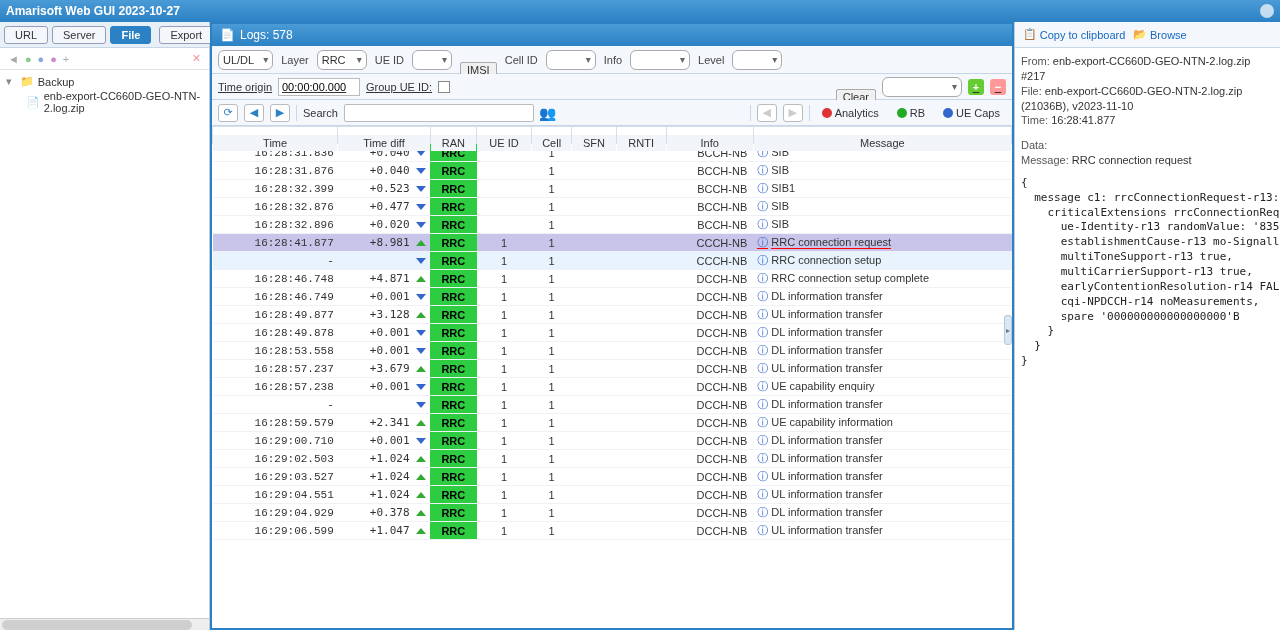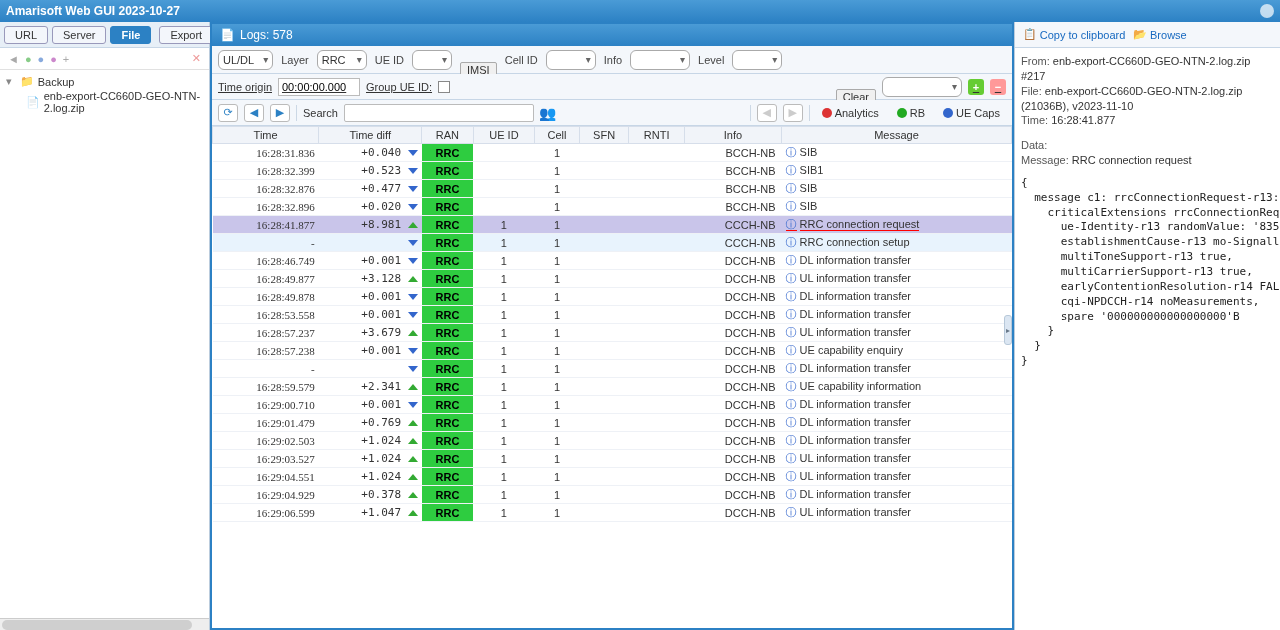--- a/index.html
+++ b/index.html
@@ -39,24 +39,24 @@
 .searchbar .nav-btn { width:20px; height:18px; border:1px solid #bbb; border-radius:3px; display:flex; align-items:center; justify-content:center; background:#fff; cursor:pointer; color:#2c81c4;}
 .searchbar input[type=text]{ border:1px solid #bbb; height:18px; border-radius:2px; padding:0 4px; font-size:11px;}
 .searchbar .spacer{flex:1;}
 .chip { display:flex; align-items:center; gap:3px; padding:1px 6px; border-radius:3px; cursor:pointer;}
 .chip .dot{width:10px;height:10px;border-radius:50%;}
 .dot-red{background:#d33;}
 .dot-green{background:#2a2;}
 .dot-blue{background:#36c;}
 .table-wrap { flex:1; overflow:auto; }
 table { border-collapse:collapse; width:100%; }
-thead th { background:#f1f4f9; border:1px solid #d6deea; font-weight:normal; font-size:11px; padding:2px 4px; position:sticky; top:0;}
+thead th { background:#f1f4f9; border:1px solid #d6deea; font-weight:normal; font-size:11px; padding:2px 4px; position:sticky; top:8px;}
 tbody td { border-bottom:1px solid #eef1f6; padding:1px 4px; font-size:11px; height:16px; white-space:nowrap;}
 .ran-cell { background:#2ecc40; color:#000; font-weight:bold; text-align:center; }
-.time-cell { text-align:right; font-family: Liberation Serif, serif; }
+.time-cell { text-align:right; font-family: Liberation Mono, monospace; }
 .diff-cell { text-align:right; font-family: monospace; }
 .center { text-align:center; }
 .info-cell { text-align:right; padding-right:6px;}
 .msg-cell .info-icon{ color:#36c; margin-right:3px;}
 tr.selected td { background:#c9c5ea; }
 tr.selected td.ran-cell { background:#2ecc40; }
 tr.highlight td { background:#e8f3fd; }
 tr.highlight td.ran-cell { background:#2ecc40; }
 .red-underline td.msg-cell span{ border-bottom:1px solid #f00;}
 .triangle{display:inline-block; width:0;height:0; border-left:5px solid transparent;border-right:5px solid transparent; border-top:6px solid #36c;}
@@ -201,20 +201,31 @@
               <td class="diff-cell">+0.040 <span class="triangle" style="border-top-color:#36c;"></span></td>
               <td class="ran-cell">RRC</td>
               <td class="center"></td>
               <td class="center">1</td>
               <td class="center"></td>
               <td class="center"></td>
               <td class="info-cell">BCCH-NB</td>
               <td class="msg-cell"><span class="info-icon">ⓘ</span><span>SIB</span></td>
             </tr>
             <tr>
+              <td class="time-cell">16:28:31.876</td>
+              <td class="diff-cell">+0.040 <span class="triangle" style="border-top-color:#36c;"></span></td>
+              <td class="ran-cell">RRC</td>
+              <td class="center"></td>
+              <td class="center">1</td>
+              <td class="center"></td>
+              <td class="center"></td>
+              <td class="info-cell">BCCH-NB</td>
+              <td class="msg-cell"><span class="info-icon">ⓘ</span><span>SIB</span></td>
+            </tr>
+            <tr>
               <td class="time-cell">16:28:32.399</td>
               <td class="diff-cell">+0.523 <span class="triangle" style="border-top-color:#36c;"></span></td>
               <td class="ran-cell">RRC</td>
               <td class="center"></td>
               <td class="center">1</td>
               <td class="center"></td>
               <td class="center"></td>
               <td class="info-cell">BCCH-NB</td>
               <td class="msg-cell"><span class="info-icon">ⓘ</span><span>SIB1</span></td>
             </tr>
@@ -256,20 +267,31 @@
               <td class="diff-cell"> <span class="triangle" style="border-top-color:#36c;"></span></td>
               <td class="ran-cell">RRC</td>
               <td class="center">1</td>
               <td class="center">1</td>
               <td class="center"></td>
               <td class="center"></td>
               <td class="info-cell">CCCH-NB</td>
               <td class="msg-cell"><span class="info-icon">ⓘ</span><span>RRC connection setup</span></td>
             </tr>
             <tr>
+              <td class="time-cell">16:28:46.748</td>
+              <td class="diff-cell">+4.871 <span class="triangle" style="border-top-color:#3a3;transform:rotate(180deg);"></span></td>
+              <td class="ran-cell">RRC</td>
+              <td class="center">1</td>
+              <td class="center">1</td>
+              <td class="center"></td>
+              <td class="center"></td>
+              <td class="info-cell">DCCH-NB</td>
+              <td class="msg-cell"><span class="info-icon">ⓘ</span><span>RRC connection setup complete</span></td>
+            </tr>
+            <tr>
               <td class="time-cell">16:28:46.749</td>
               <td class="diff-cell">+0.001 <span class="triangle" style="border-top-color:#36c;"></span></td>
               <td class="ran-cell">RRC</td>
               <td class="center">1</td>
               <td class="center">1</td>
               <td class="center"></td>
               <td class="center"></td>
               <td class="info-cell">DCCH-NB</td>
               <td class="msg-cell"><span class="info-icon">ⓘ</span><span>DL information transfer</span></td>
             </tr>
@@ -346,31 +368,20 @@
               <td class="center">1</td>
               <td class="center">1</td>
               <td class="center"></td>
               <td class="center"></td>
               <td class="info-cell">DCCH-NB</td>
               <td class="msg-cell"><span class="info-icon">ⓘ</span><span>UE capability information</span></td>
             </tr>
             <tr>
               <td class="time-cell">16:29:00.710</td>
               <td class="diff-cell">+0.001 <span class="triangle" style="border-top-color:#36c;"></span></td>
-              <td class="ran-cell">RRC</td>
-              <td class="center">1</td>
-              <td class="center">1</td>
-              <td class="center"></td>
-              <td class="center"></td>
-              <td class="info-cell">DCCH-NB</td>
-              <td class="msg-cell"><span class="info-icon">ⓘ</span><span>DL information transfer</span></td>
-            </tr>
-            <tr>
-              <td class="time-cell">16:29:01.479</td>
-              <td class="diff-cell">+0.769 <span class="triangle" style="border-top-color:#3a3;transform:rotate(180deg);"></span></td>
               <td class="ran-cell">RRC</td>
               <td class="center">1</td>
               <td class="center">1</td>
               <td class="center"></td>
               <td class="center"></td>
               <td class="info-cell">DCCH-NB</td>
               <td class="msg-cell"><span class="info-icon">ⓘ</span><span>DL information transfer</span></td>
             </tr>
             <tr>
               <td class="time-cell">16:29:02.503</td>

